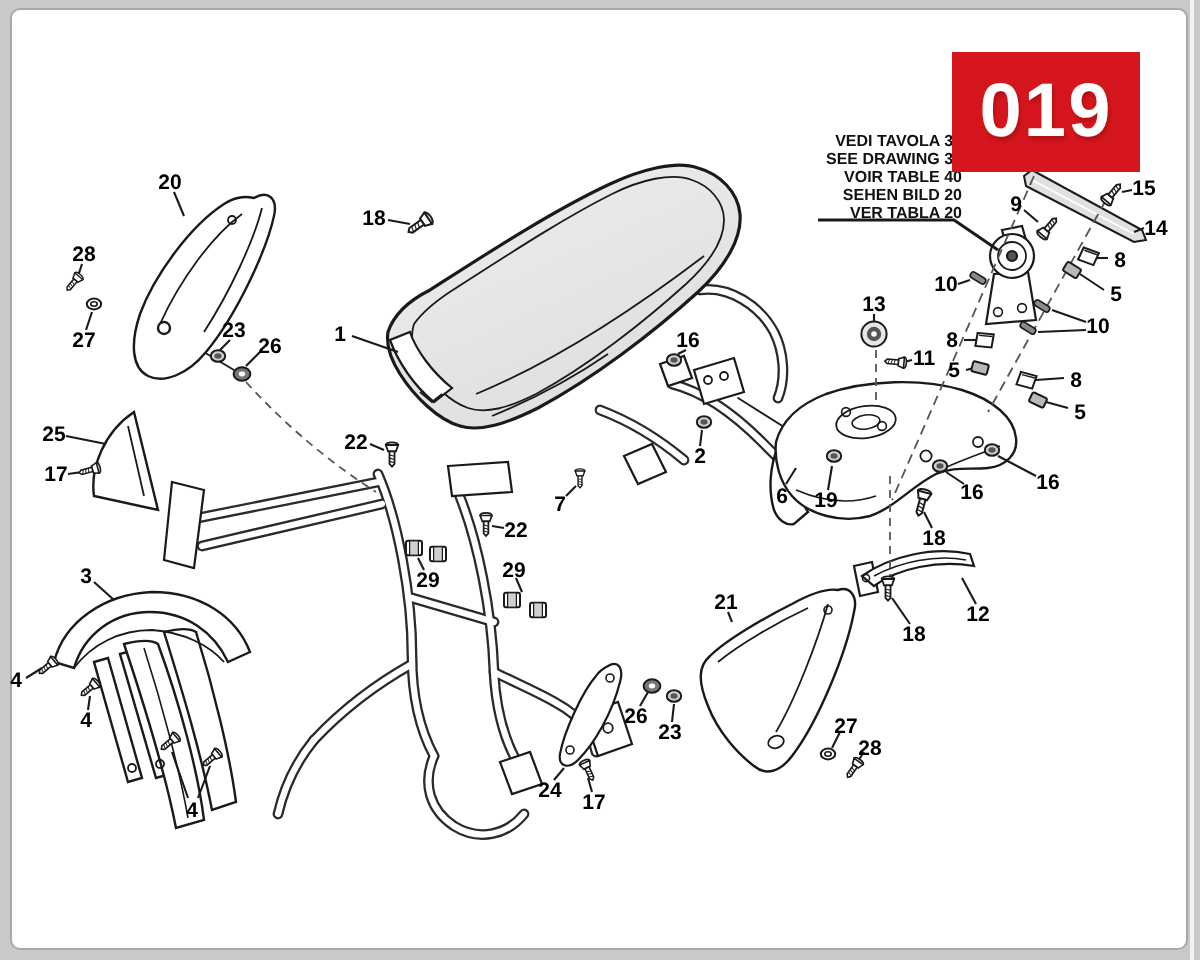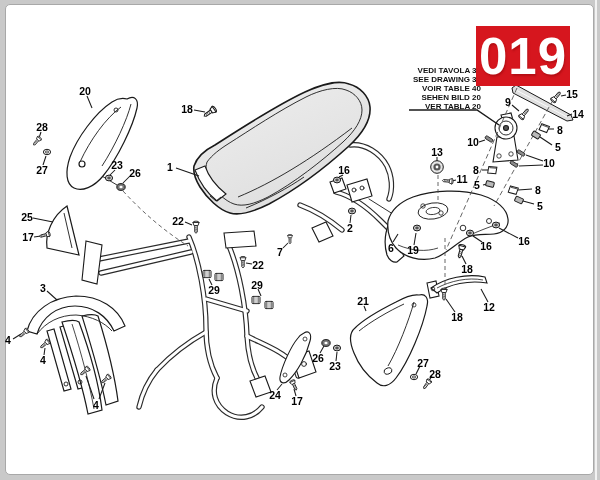--- a/index.html
+++ b/index.html
@@ -6,21 +6,21 @@
   #root{position:relative;width:600px;height:480px;overflow:hidden;background:#c9c9c9;
         font-family:"Liberation Sans",sans-serif;}
   #paper{position:absolute;left:5px;top:4px;width:587px;height:469px;background:#ffffff;
          border:1px solid #a8a8a8;border-radius:5px;}
   #edge-line{position:absolute;left:595px;top:0;width:2px;height:480px;background:#f2f2f2;}
   #diagram-svg{position:absolute;left:0;top:0;width:600px;height:480px;}
   #ref-note{position:absolute;top:66px;right:119px;width:110px;text-align:right;
             font-size:8px;font-weight:bold;line-height:9px;color:#111;white-space:nowrap;}
   #plate-badge{position:absolute;left:476px;top:26px;width:94px;height:60px;
                display:flex;align-items:center;justify-content:center;
-               font-size:51px;font-weight:bold;letter-spacing:1px;
+               font-size:38px;font-weight:bold;letter-spacing:1px;
                text-shadow:1px 2px 2px rgba(120,0,0,0.35);}
   svg path, svg line, svg circle, svg ellipse, svg rect { vector-effect: none; }
 </style>
 </head>
 <body>
 
 <div id="root">
   <div id="paper"></div>
   <div id="edge-line"></div>
 

